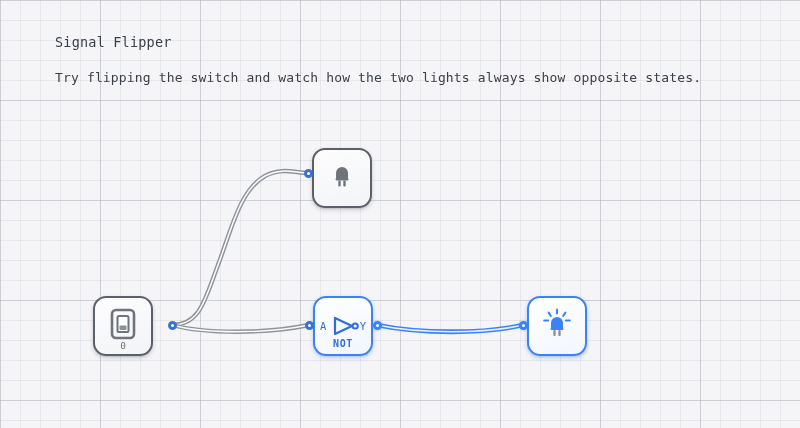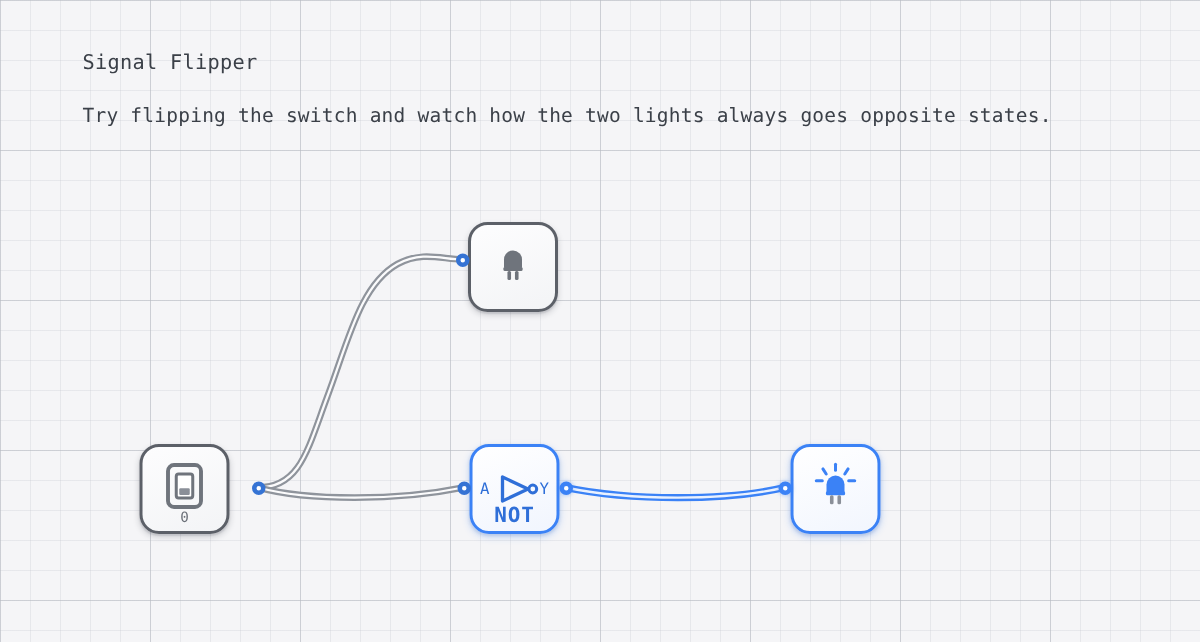--- a/index.html
+++ b/index.html
@@ -98,21 +98,21 @@
     color: #6b7078;
     line-height: 10px;
   }
 
   .gate-label {
     position: absolute;
     bottom: 5px;
     left: 0;
     width: 100%;
     text-align: center;
-    font-size: 14px;
+    font-size: 10px;
     font-weight: bold;
     color: #2f6fd8;
     letter-spacing: 0.6px;
     line-height: 10px;
   }
   .port-label {
     position: absolute;
     font-size: 10.5px;
     color: #2f6fd8;
     line-height: 11px;
@@ -150,21 +150,21 @@
   #port-not-out    { left: 377px; top: 325px; }
   #port-led-out-in { left: 523px; top: 325px; }
 </style>
 </head>
 <body>
 
 <div id="app">
 
   <div id="text-panel">
     <div id="lesson-title">Signal Flipper</div>
-    <div id="lesson-line-2" class="lesson-line">Try flipping the switch and watch how the two lights always goes opposite states.</div>
+    <div id="lesson-line-2" class="lesson-line">Try flipping the switch and watch how the two lights always show opposite states.</div>
   </div>
 
   <svg id="wire-layer" viewBox="0 0 800 428" width="800" height="428">
 
     <g>
       <path d="M172,325 C200,325 205,300 218,265 C232,228 240,190 265,176 C282,167 295,173 308,173" fill="none" stroke="#8f949c" stroke-width="4.4" stroke-linecap="round"></path>
       <path d="M172,325 C200,325 205,300 218,265 C232,228 240,190 265,176 C282,167 295,173 308,173" fill="none" stroke="#fbfbfc" stroke-width="1.5" stroke-linecap="round"></path>
     </g>
 
     <g>

